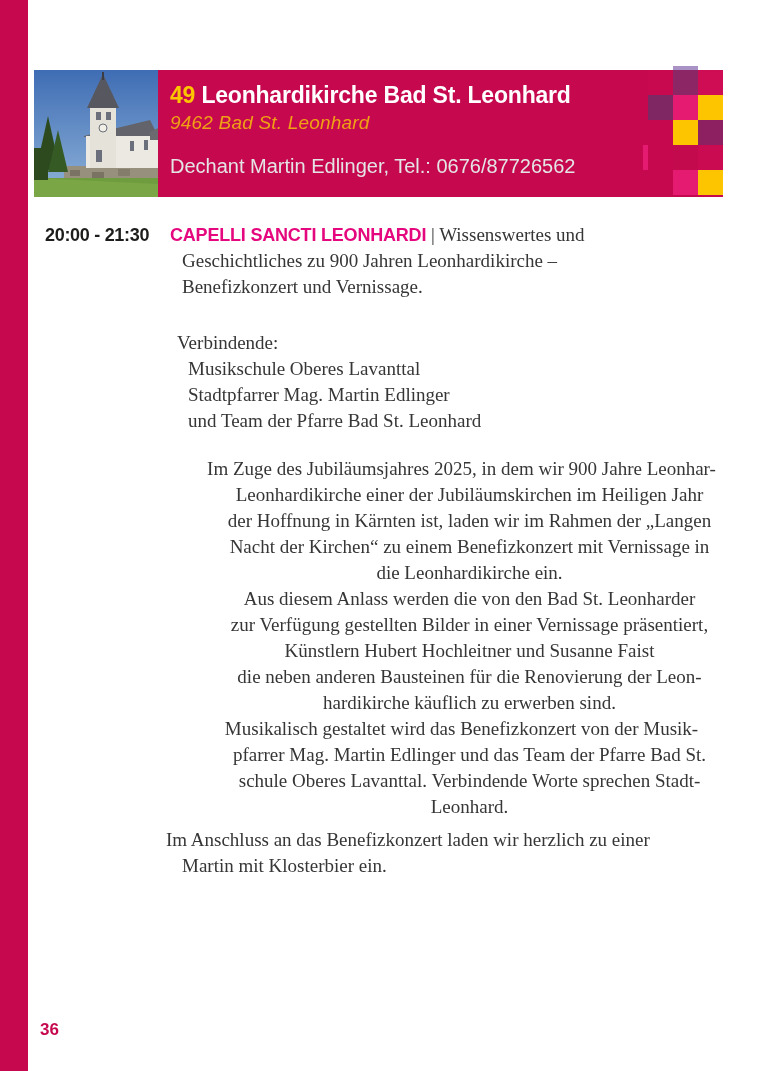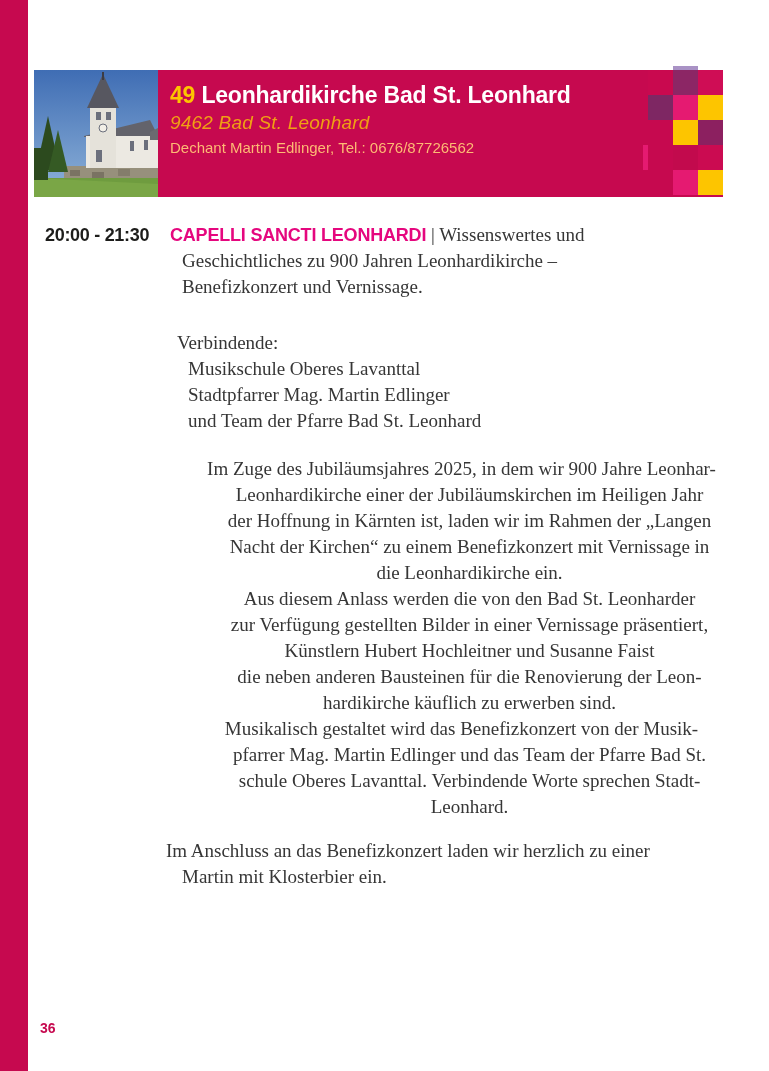--- a/index.html
+++ b/index.html
@@ -10,21 +10,21 @@
   
   .photo{position:absolute;left:34px;top:70px;width:124px;height:127px;overflow:hidden;}
   .photo svg{display:block;}
 
   
   .banner{position:absolute;left:158px;top:70px;width:565px;height:127px;
           background:var(--crimson);box-sizing:border-box;padding:10px 0 0 12px;}
   .banner-title{font-size:23px;font-weight:bold;color:#ffffff;line-height:30px;letter-spacing:-0.2px;}
   .banner-num{color:var(--yellow);}
   .banner-sub{font-size:19px;font-style:italic;color:var(--orange);line-height:26px;letter-spacing:0.2px;}
-  .banner-contact{font-size:15px;color:#fdba74;line-height:24px;margin-top:0;}
+  .banner-contact{font-size:20px;color:#e5e5e5;line-height:24px;margin-top:18px;}
 
   
   .mosaic{position:absolute;left:648px;top:70px;width:75px;height:125px;
           display:grid;grid-template-columns:repeat(3,25px);grid-auto-rows:25px;}
   .mosaic-cell{width:25px;height:25px;}
   .sliver{position:absolute;left:673px;top:66px;width:25px;height:5px;background:var(--lavender);}
   .offset-square{position:absolute;left:643px;top:145px;width:25px;height:25px;background:var(--magenta);}
 
   
   .content{position:absolute;left:45px;top:222px;width:712px;
@@ -32,25 +32,25 @@
   .line{white-space:pre;height:26px;}
   .time{display:inline-block;width:125px;font-family:"Liberation Sans",sans-serif;
         font-weight:bold;font-size:18px;letter-spacing:-0.3px;color:var(--time);}
   .event-title{font-family:"Liberation Sans",sans-serif;font-weight:bold;font-size:18px;
                letter-spacing:-0.2px;color:var(--pink);}
   .sep{white-space:pre;}
   .ind-intro{padding-left:137px;}
   .mit-label{margin-top:30px;padding-left:132px;}
   .ind-member{padding-left:143px;}
   .body-para{margin-top:22px;text-align:center;}
-  .closing-para{margin-top:18px;}
+  .closing-para{margin-top:7px;}
   .ind-0{padding-left:121px;}
   .ind-1{padding-left:137px;}
 
-  .pagenum{position:absolute;left:40px;top:1020px;font-weight:bold;font-size:14px;color:var(--crimson);}
+  .pagenum{position:absolute;left:40px;top:1020px;font-weight:bold;font-size:17px;color:var(--crimson);}
 </style>
 </head>
 <body>
 
 <div class="page">
 
   <div class="leftbar"></div>
 
   <div class="photo">
     <svg width="124" height="127" viewBox="0 0 124 127" xmlns="http://www.w3.org/2000/svg">

